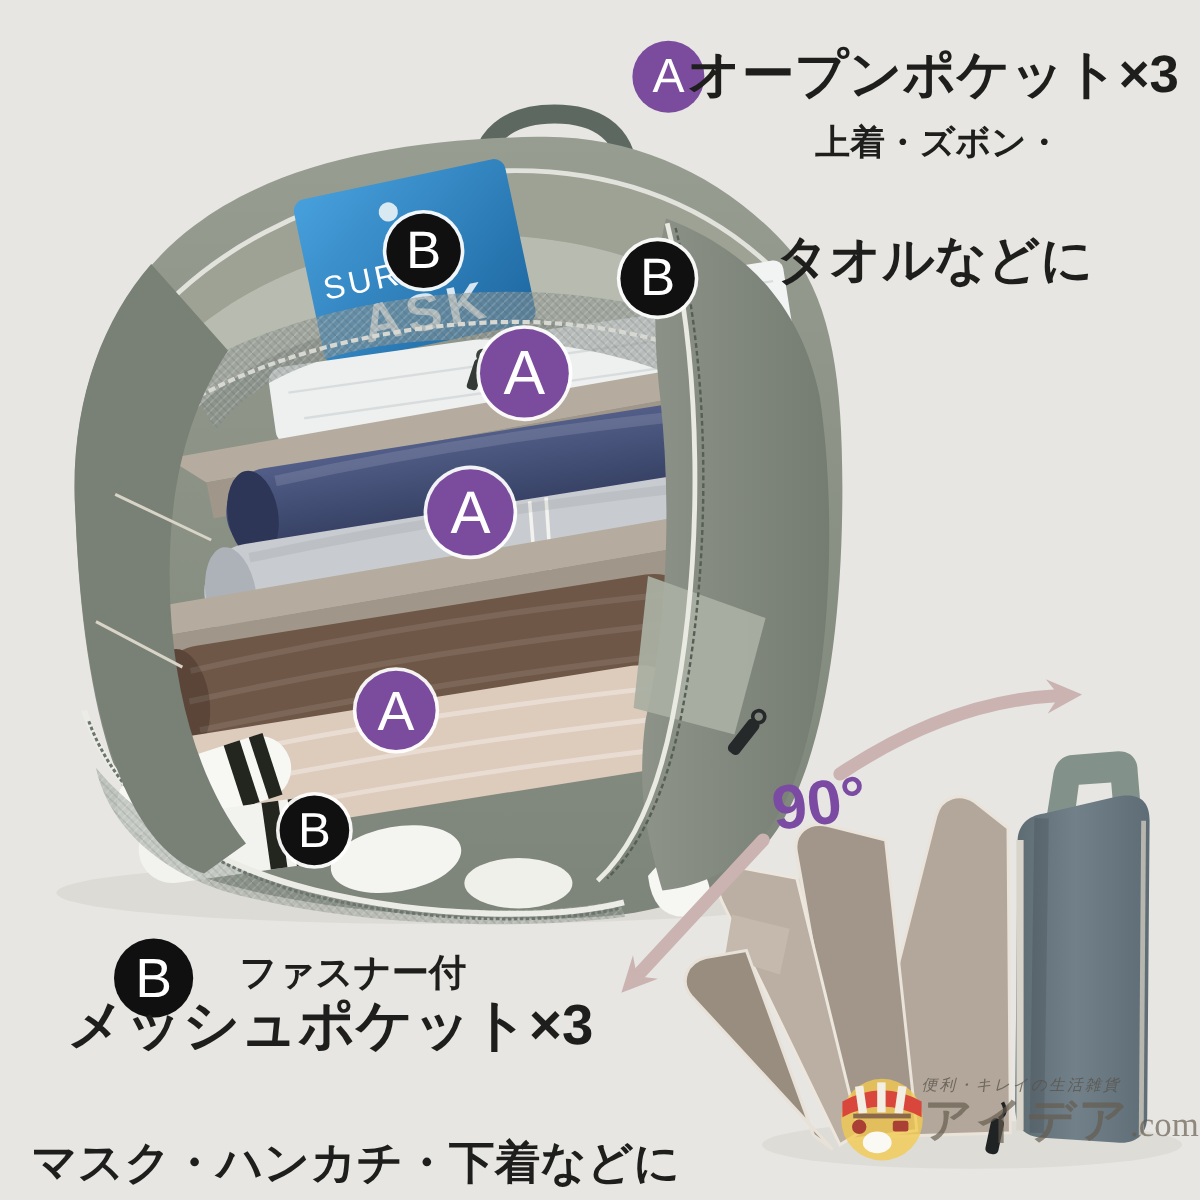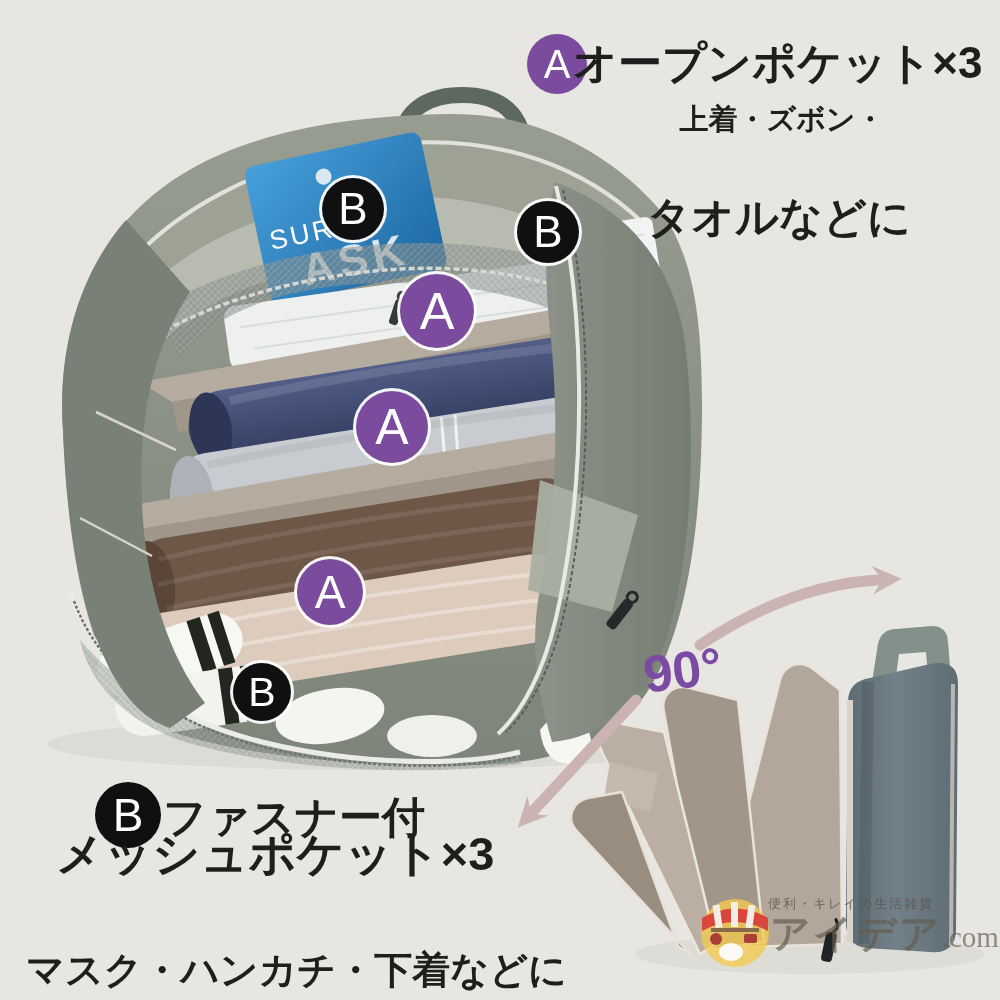--- a/index.html
+++ b/index.html
@@ -23,21 +23,21 @@
     position:absolute;font-weight:700;color:#1e1e1c;white-space:nowrap;
     text-align:center;line-height:1.15;z-index:4;letter-spacing:0px;
   }
   .deg{
     position:absolute;left:628px;top:640px;width:110px;height:64px;
     font-size:52px;font-weight:700;color:#7b4aa2;text-align:center;
     transform:rotate(-7deg);z-index:2;
   }
   
   .wm{position:absolute;white-space:nowrap;z-index:5;font-family:"Liberation Serif","DejaVu Serif",serif;}
-  .wm-tagline{left:768px;top:895px;font-size:13px;letter-spacing:2px;color:rgba(88,82,72,.75);}
+  .wm-tagline{left:768px;top:895px;font-size:13px;letter-spacing:2px;color:rgba(88,82,72,.75);font-style:italic;}
   .wm-brand{left:770px;top:906px;color:rgba(100,92,78,.68);}
   .wm-brand .b{font-size:40px;font-weight:700;letter-spacing:2px;}
   .wm-brand .d{font-size:29px;font-weight:400;text-align:center;}
   text.card-t{font-family:"Liberation Sans","DejaVu Sans",sans-serif;}
 </style>
 </head>
 <body>
 
 <svg class="scene" width="1000" height="1000" viewBox="0 0 1000 1000">
   <defs>
@@ -257,20 +257,20 @@
 <div class="marker purple no-ring" style="left:527px;top:34px;width:60px;height:60px;font-size:40px;">
   <span>A</span>
 </div>
 <div class="jp" style="left:573px;top:38px;width:400px;font-size:44px;">オープンポケット×3</div>
 <div class="jp" style="left:582px;top:83px;width:400px;font-size:29px;margin-top:20px;">上着・ズボン・</div>
 <div class="jp" style="left:579px;top:150px;width:400px;font-size:43px;margin-top:43px;">タオルなどに</div>
 
 <div class="marker black no-ring" style="left:95px;top:782px;width:66px;height:66px;font-size:46px;">
   <span>B</span>
 </div>
-<div class="jp" style="left:94px;top:793px;width:400px;font-size:43px;">ファスナー付</div>
+<div class="jp" style="left:94px;top:793px;width:400px;font-size:31px;">ファスナー付</div>
 <div class="jp" style="left:56px;top:827px;width:400px;font-size:47px;">メッシュポケット×3</div>
 <div class="jp" style="left:26px;top:917px;width:510px;font-size:38px;margin-top:32px;">マスク・ハンカチ・下着などに</div>
 
 <div class="deg">90°</div>
 
 <div class="wm wm-tagline">便利・キレイの生活雑貨</div>
 <div class="wm wm-brand"><span class="b">アイデア</span><span class="d">.com</span></div>
 
 </body></html>

